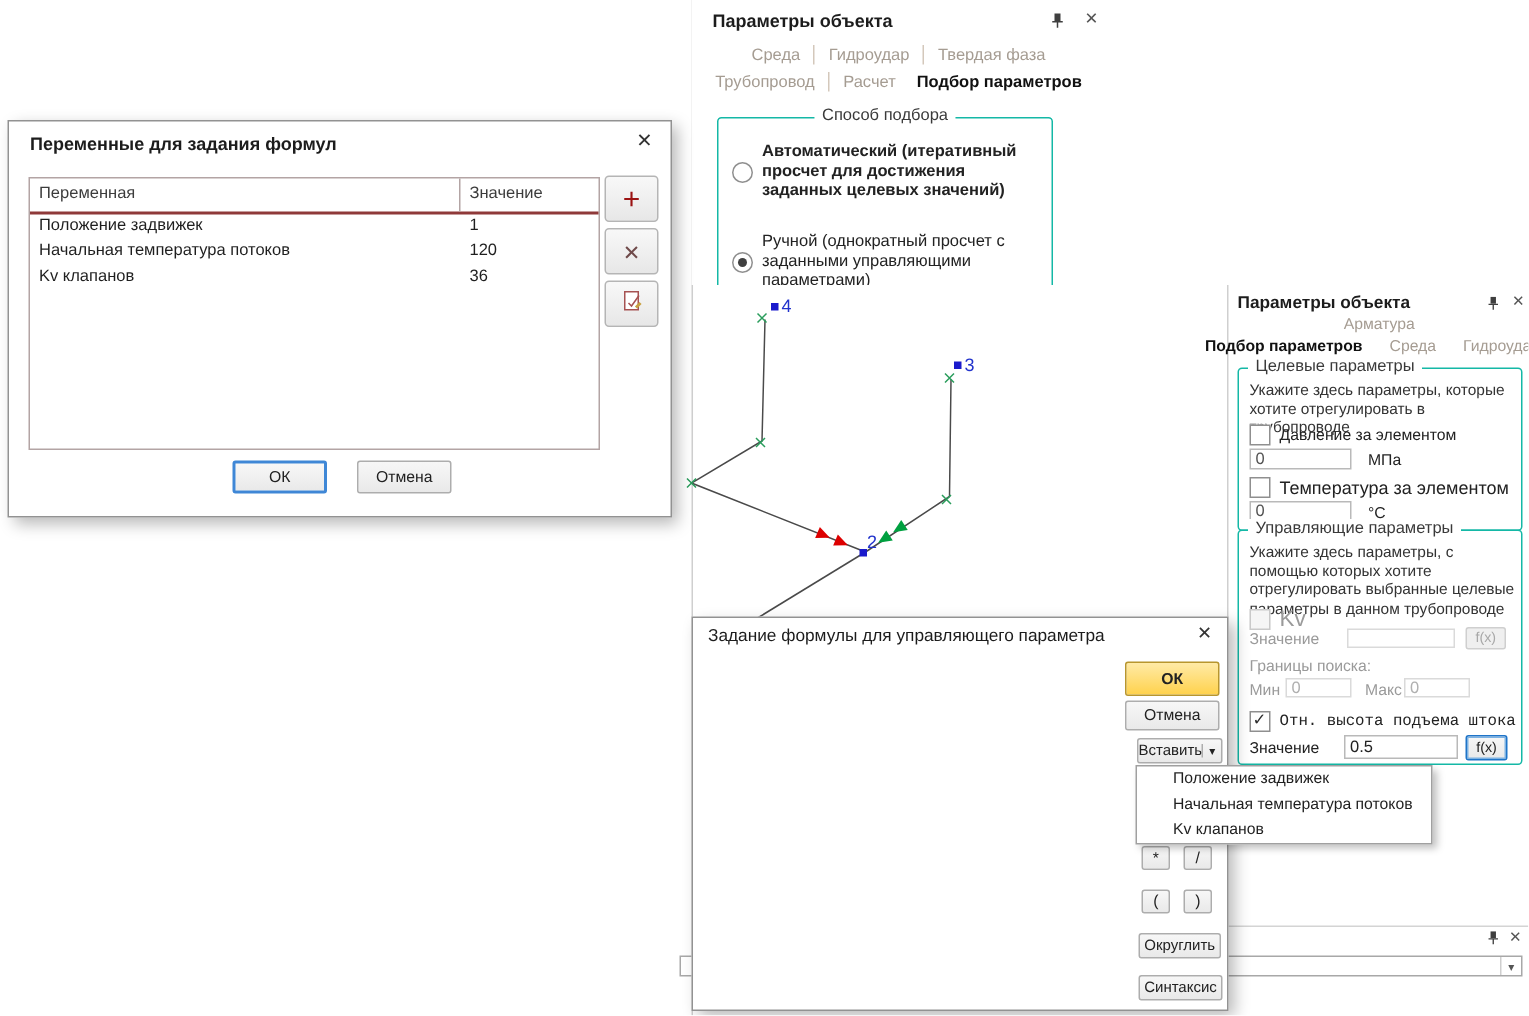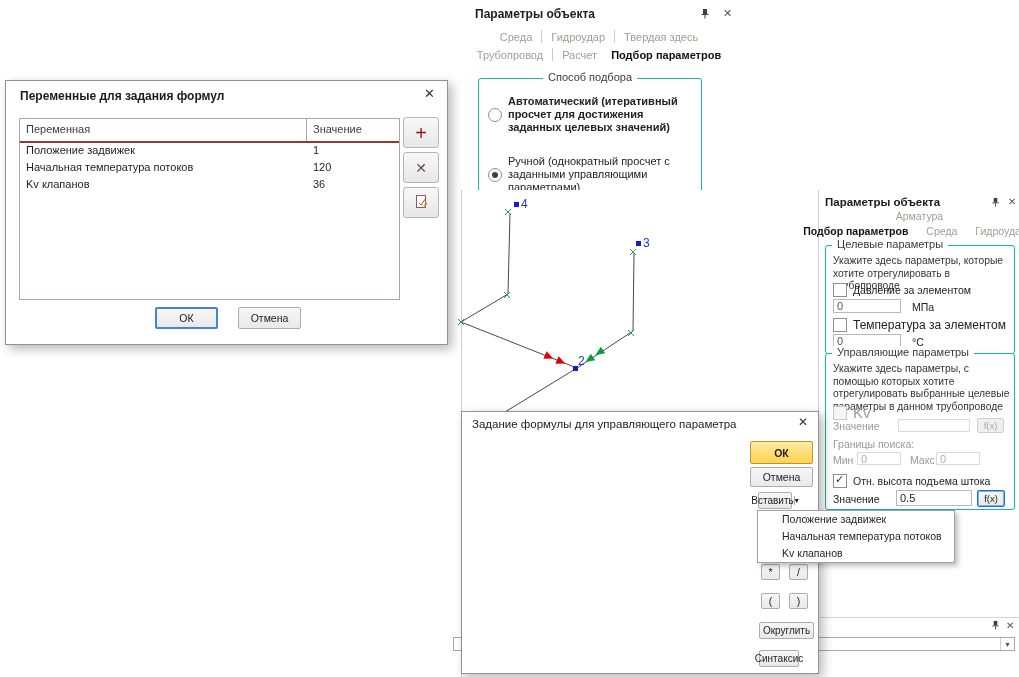--- a/index.html
+++ b/index.html
@@ -82,21 +82,21 @@
           <path d="M1.5 6.5h7M5 7v3.5" stroke="#3f3f3f" fill="none"></path>
         </svg>
     </div>
     <div class="abs xicon" style="left:262px;top:8px;">✕</div>
 
     <div class="tabrow" style="left:0;top:30px;width:276px;">
       <span>Среда</span>
       <span class="sep"></span>
       <span>Гидроудар</span>
       <span class="sep"></span>
-      <span>Твердая здесь</span>
+      <span>Твердая фаза</span>
     </div>
     <div class="tabrow" style="left:0;top:48px;width:276px;">
       <span>Трубопровод</span>
       <span class="sep"></span>
       <span>Расчет</span>
       <span class="tab-active" style="margin-left:14px;">Подбор параметров</span>
     </div>
 
     <div class="groupbox" style="left:17px;top:78px;width:222px;height:128px;">
       <div class="legend legend-center">Способ подбора</div>
@@ -236,21 +236,21 @@
       <span class="abs dim" style="left:7px;top:66px;font-size:10.5px;">Значение</span>
       <input class="tbx" style="left: 72px; top: 65px; width: 72px; height: 13px;" disabled="">
       <div class="btn disabled" style="left:151px;top:64px;width:27px;height:15px;font-size:9.5px;">f(x)</div>
       <span class="abs dim" style="left:7px;top:84px;font-size:10.5px;">Границы поиска:</span>
       <span class="abs dim" style="left:7px;top:100px;font-size:10.5px;">Мин</span>
       <input class="tbx" style="left: 31px; top: 98px; width: 44px; height: 13px;" disabled="" value="0">
       <span class="abs dim" style="left:84px;top:100px;font-size:10.5px;">Макс</span>
       <input class="tbx" style="left: 110px; top: 98px; width: 44px; height: 13px;" disabled="" value="0">
       <div class="row" style="left:7px;top:120px;">
         <span class="cb checked"></span>
-        <span style="font-size:10.5px;">Отн. высота подъема штока</span>
+        <span style="font-size:10.5px;font-family:Liberation Mono, monospace;">Отн. высота подъема штока</span>
       </div>
       <span class="abs" style="left:7px;top:139px;font-size:10.5px;">Значение</span>
       <input class="tbx" style="left: 70px; top: 136px; width: 76px; height: 16px; color: rgb(34, 34, 34);" value="0.5">
       <div class="btn btn-blue" style="left:151px;top:136px;width:28px;height:17px;font-size:9.5px;">f(x)</div>
     </div>
   </div>
 
   <div class="hline" style="left:818px;top:617px;width:201px;"></div>
   <div class="abs" style="left:991px;top:620px;">
     <svg width="9" height="10" viewBox="0 0 10 11">
@@ -265,32 +265,32 @@
   </div>
 
   <div class="dialog" style="left:461px;top:411px;width:356px;height:261px;z-index:5;">
     <div class="abs" style="left:10px;top:6px;font-size:11.5px;color:#1c1c1c;white-space:nowrap;">Задание формулы для управляющего параметра</div>
     <div class="abs xicon" style="right:10px;top:5px;font-size:12px;color:#333;">✕</div>
 
 
     <div class="btn btn-ok-yellow" style="left:288px;top:29px;width:63px;height:23px;">ОК</div>
     <div class="btn" style="left:288px;top:55px;width:63px;height:20px;">Отмена</div>
 
-    <div class="btn" style="left:296px;top:80px;width:34px;height:17px;padding:0;">
+    <div class="btn" style="left:296px;top:80px;width:57px;height:17px;padding:0;">
       <span style="flex:1;text-align:center;font-size:10px;">Вставить</span>
       <span style="width:13px;border-left:1px solid #adadad;font-size:8px;text-align:center;">▾</span>
     </div>
 
     <div class="btn" style="left:299px;top:152px;width:19px;height:16px;">*</div>
     <div class="btn" style="left:327px;top:152px;width:19px;height:16px;">/</div>
     <div class="btn" style="left:299px;top:181px;width:19px;height:16px;">(</div>
     <div class="btn" style="left:327px;top:181px;width:19px;height:16px;">)</div>
 
     <div class="btn" style="left:297px;top:210px;width:55px;height:17px;font-size:10px;">Округлить</div>
-    <div class="btn" style="left:297px;top:238px;width:40px;height:17px;font-size:10px;">Синтаксис</div>
+    <div class="btn" style="left:297px;top:238px;width:56px;height:17px;font-size:10px;">Синтаксис</div>
   </div>
 
   <div id="insert-menu">
     <div class="mi">Положение задвижек</div>
     <div class="mi">Начальная температура потоков</div>
     <div class="mi">Kv клапанов</div>
   </div>
 
 </div>
 

